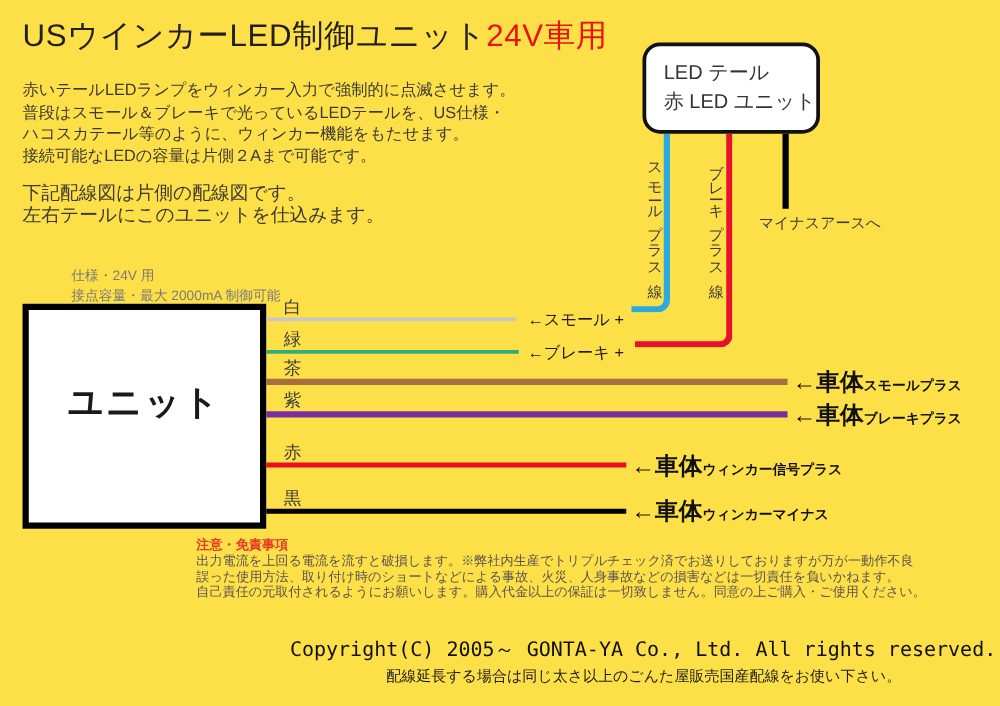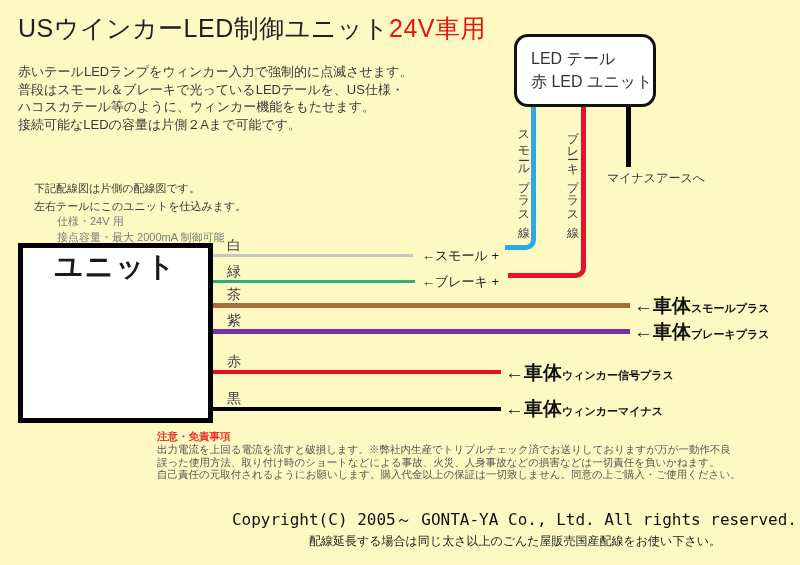--- a/index.html
+++ b/index.html
@@ -1,47 +1,47 @@
 <!DOCTYPE html>
 <html><head>
 <meta charset="utf-8">
 <style>
   * { margin:0; padding:0; box-sizing:border-box; }
   html,body { background:#fff; }
   .page {
-    position:relative; width:800px; height:565px; background:#fef9c3;
+    position:relative; width:800px; height:565px; background:#fde047;
     font-family:"Liberation Sans","DejaVu Sans",sans-serif; overflow:hidden;
   }
   
   .title { position:absolute; left:18px; top:12px; font-size:25px; font-weight:500;
            color:#231f20; letter-spacing:0.5px; white-space:nowrap; }
   .title .hl { color:#e8130c; }
   .intro { position:absolute; left:18px; top:63px; font-size:13px; line-height:17.5px; color:#3c3836; }
-  .note  { position:absolute; left:34px; top:146px; font-size:11px; line-height:17.5px; color:#3c3836;margin-top:34px; }
+  .note  { position:absolute; left:18px; top:146px; font-size:15px; line-height:17.5px; color:#3c3836; }
   .spec  { position:absolute; left:57px; top:213px; font-size:11px; line-height:16px; color:#7a7a7a; }
   
   .led-box { position:absolute; left:514px; top:34px; width:142px; height:73px;
              border:3px solid #111; border-radius:14px; padding:10px 0 0 14px;
              font-size:16px; line-height:23px; color:#333; background:#fff; }
   
   .elbow-blue { position:absolute; left:505px; top:107px; width:31px; height:143px;
                 border-right:5px solid #29abe2; border-bottom:5px solid #29abe2;
                 border-bottom-right-radius:10px; }
   .elbow-red  { position:absolute; left:508px; top:107px; width:78px; height:171px;
                 border-right:5px solid #e8112d; border-bottom:5px solid #e8112d;
                 border-bottom-right-radius:10px; }
   .ground-line { position:absolute; left:626px; top:107px; width:5px; height:60px; background:#000; }
   .vlabel { position:absolute; writing-mode:vertical-rl; font-size:12px; letter-spacing:2px;
             color:#3a3a3a; top:122px; height:112px; }
   .vlabel.small { left:515px; }
   .vlabel.brake { left:564px; }
   .ground-label { position:absolute; left:607px; top:170px; font-size:12px; color:#3a3a3a; }
   
   .unit-box { position:absolute; left:18px; top:243px; width:195px; height:180px;
-              border:5px solid #000; background:#fff; display:flex; align-items:flex-start;
+              border:5px solid #000; background:#fff; display:flex; align-items:center;
               justify-content:center; padding-bottom:22px; }
   .unit-box span { font-size:28px; font-weight:600; color:#1a1a1a; letter-spacing:2px; }
   
   .wire { position:absolute; left:213px; }
   .w-white  { top:254px; width:200px; height:3px; }
   .w-green  { top:280px; width:202px; height:3px; }
   .w-brown  { top:303px; width:417px; height:5px; }
   .w-purple { top:329px; width:417px; height:5px; }
   .w-red    { top:370px; width:288px; height:4px; }
   .w-black  { top:407px; width:288px; height:4px; }

